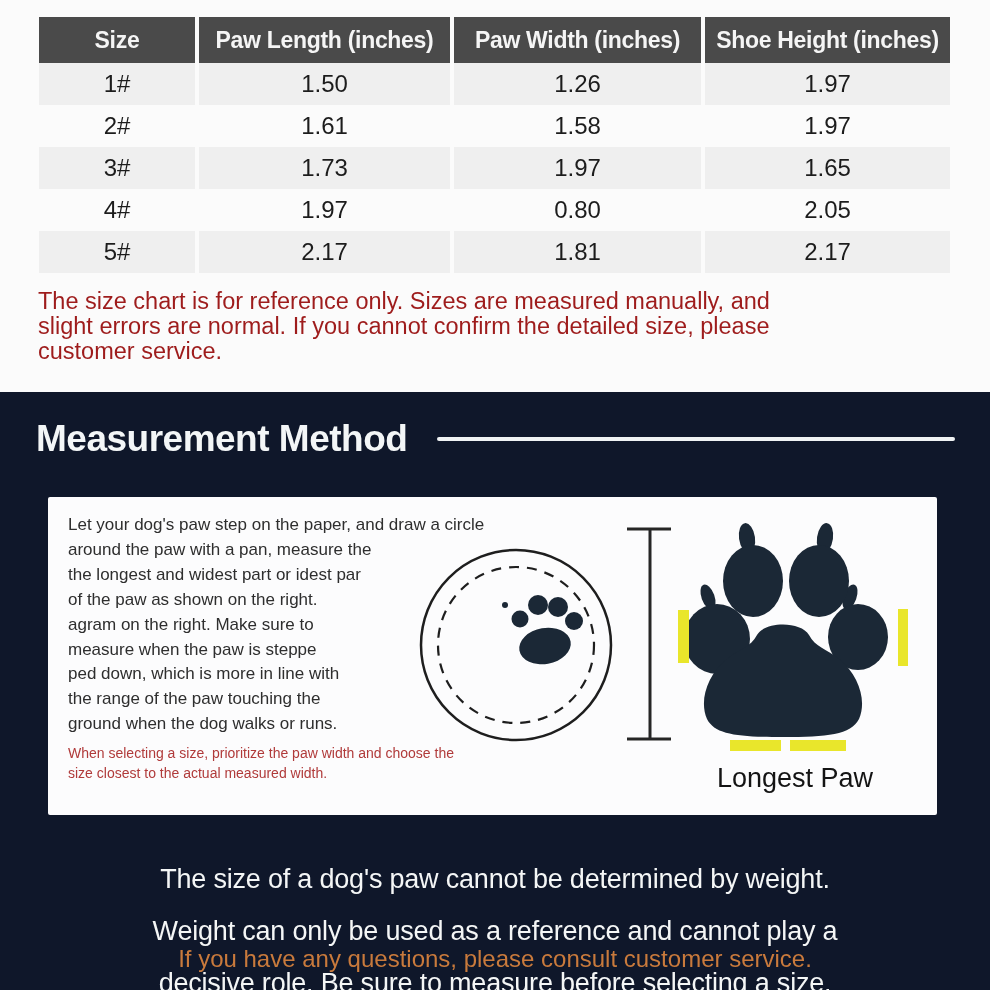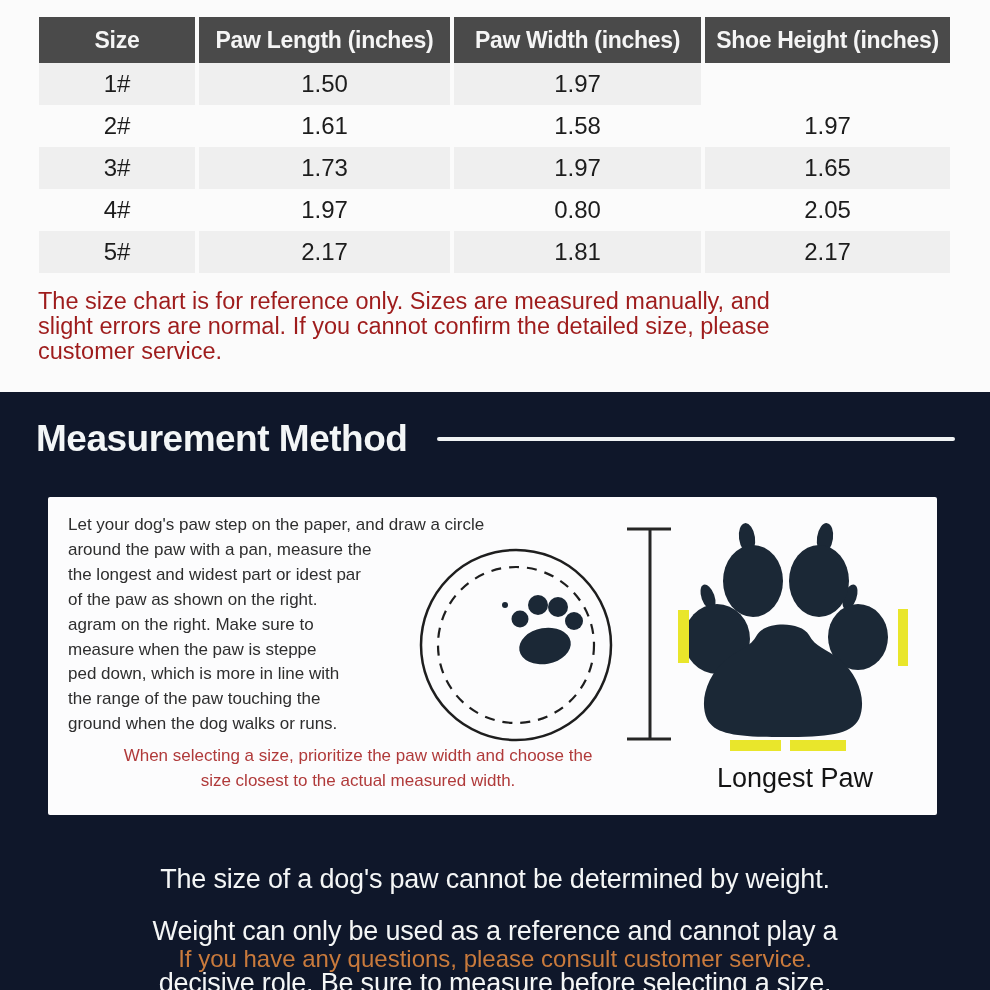--- a/index.html
+++ b/index.html
@@ -57,23 +57,22 @@
     position:absolute; left:48px; top:105px; width:889px; height:318px;
     background:#fcfcfd; border-radius:2px;
   }
   .instructions {
     position:absolute; left:20px; top:16px; width:430px;
     font-size:17px; line-height:24.9px; color:#2e2e2e;
     white-space:pre-line;
   }
   .size-note {
     position:absolute; left:20px; top:246px; width:580px;
-    font-size:17px; line-height:25px; color:#b03a3a;
+    font-size:14px; line-height:20px; color:#b03a3a;
     white-space:pre-line;
-    text-align:center;
   }
   .diagram { position:absolute; right:0; top:0; }
 
   
   .weight-note {
     position:absolute; left:0; right:0; top:424px;
     text-align:center; font-size:27px; line-height:52px; color:#f4f6f6;
     white-space:pre-line; letter-spacing:-0.2px;margin-top:37px;
   }
   .service-note {
@@ -89,20 +88,21 @@
   <div class="size-table">
     <div class="t-head">
       <div class="th">Size</div>
       <div class="th">Paw Length (inches)</div>
       <div class="th">Paw Width (inches)</div>
       <div class="th">Shoe Height (inches)</div>
     </div>
     <div class="t-row stripe">
       <div class="td">1#</div>
       <div class="td">1.50</div>
+      <div class="td">1.26</div>
       <div class="td">1.97</div>
     </div>
     <div class="t-row">
       <div class="td">2#</div>
       <div class="td">1.61</div>
       <div class="td">1.58</div>
       <div class="td">1.97</div>
     </div>
     <div class="t-row stripe">
       <div class="td">3#</div>

